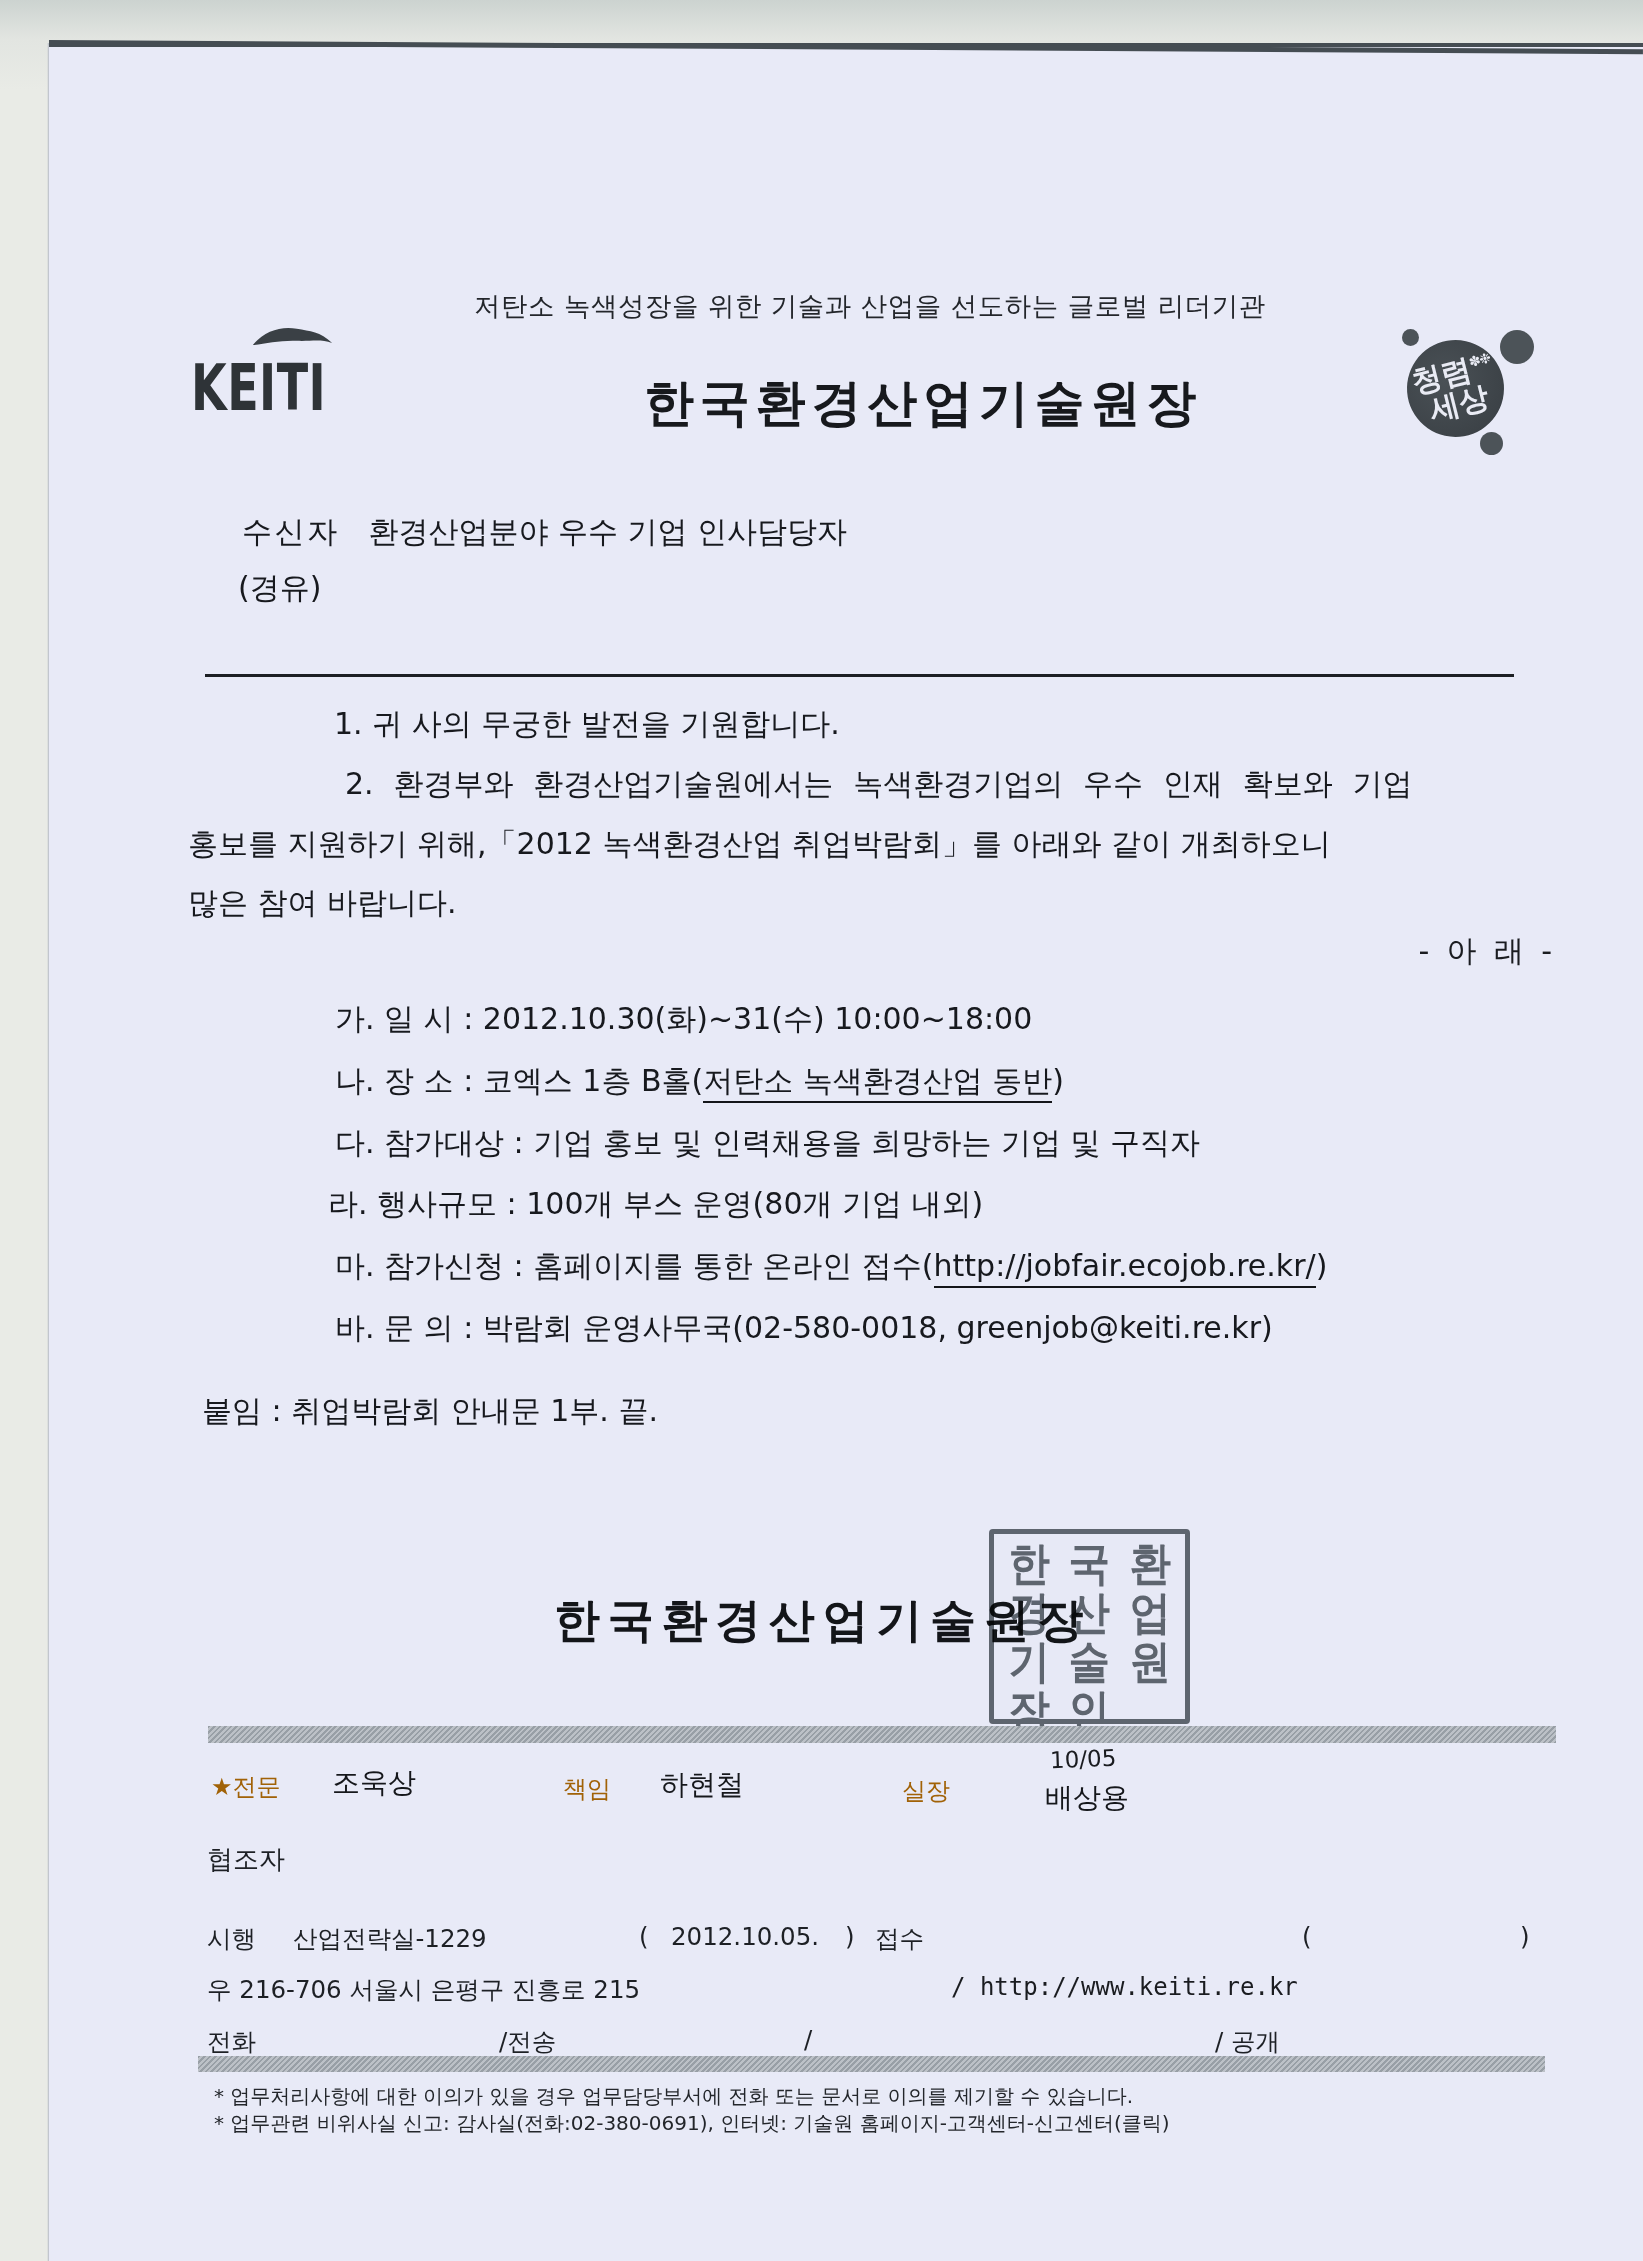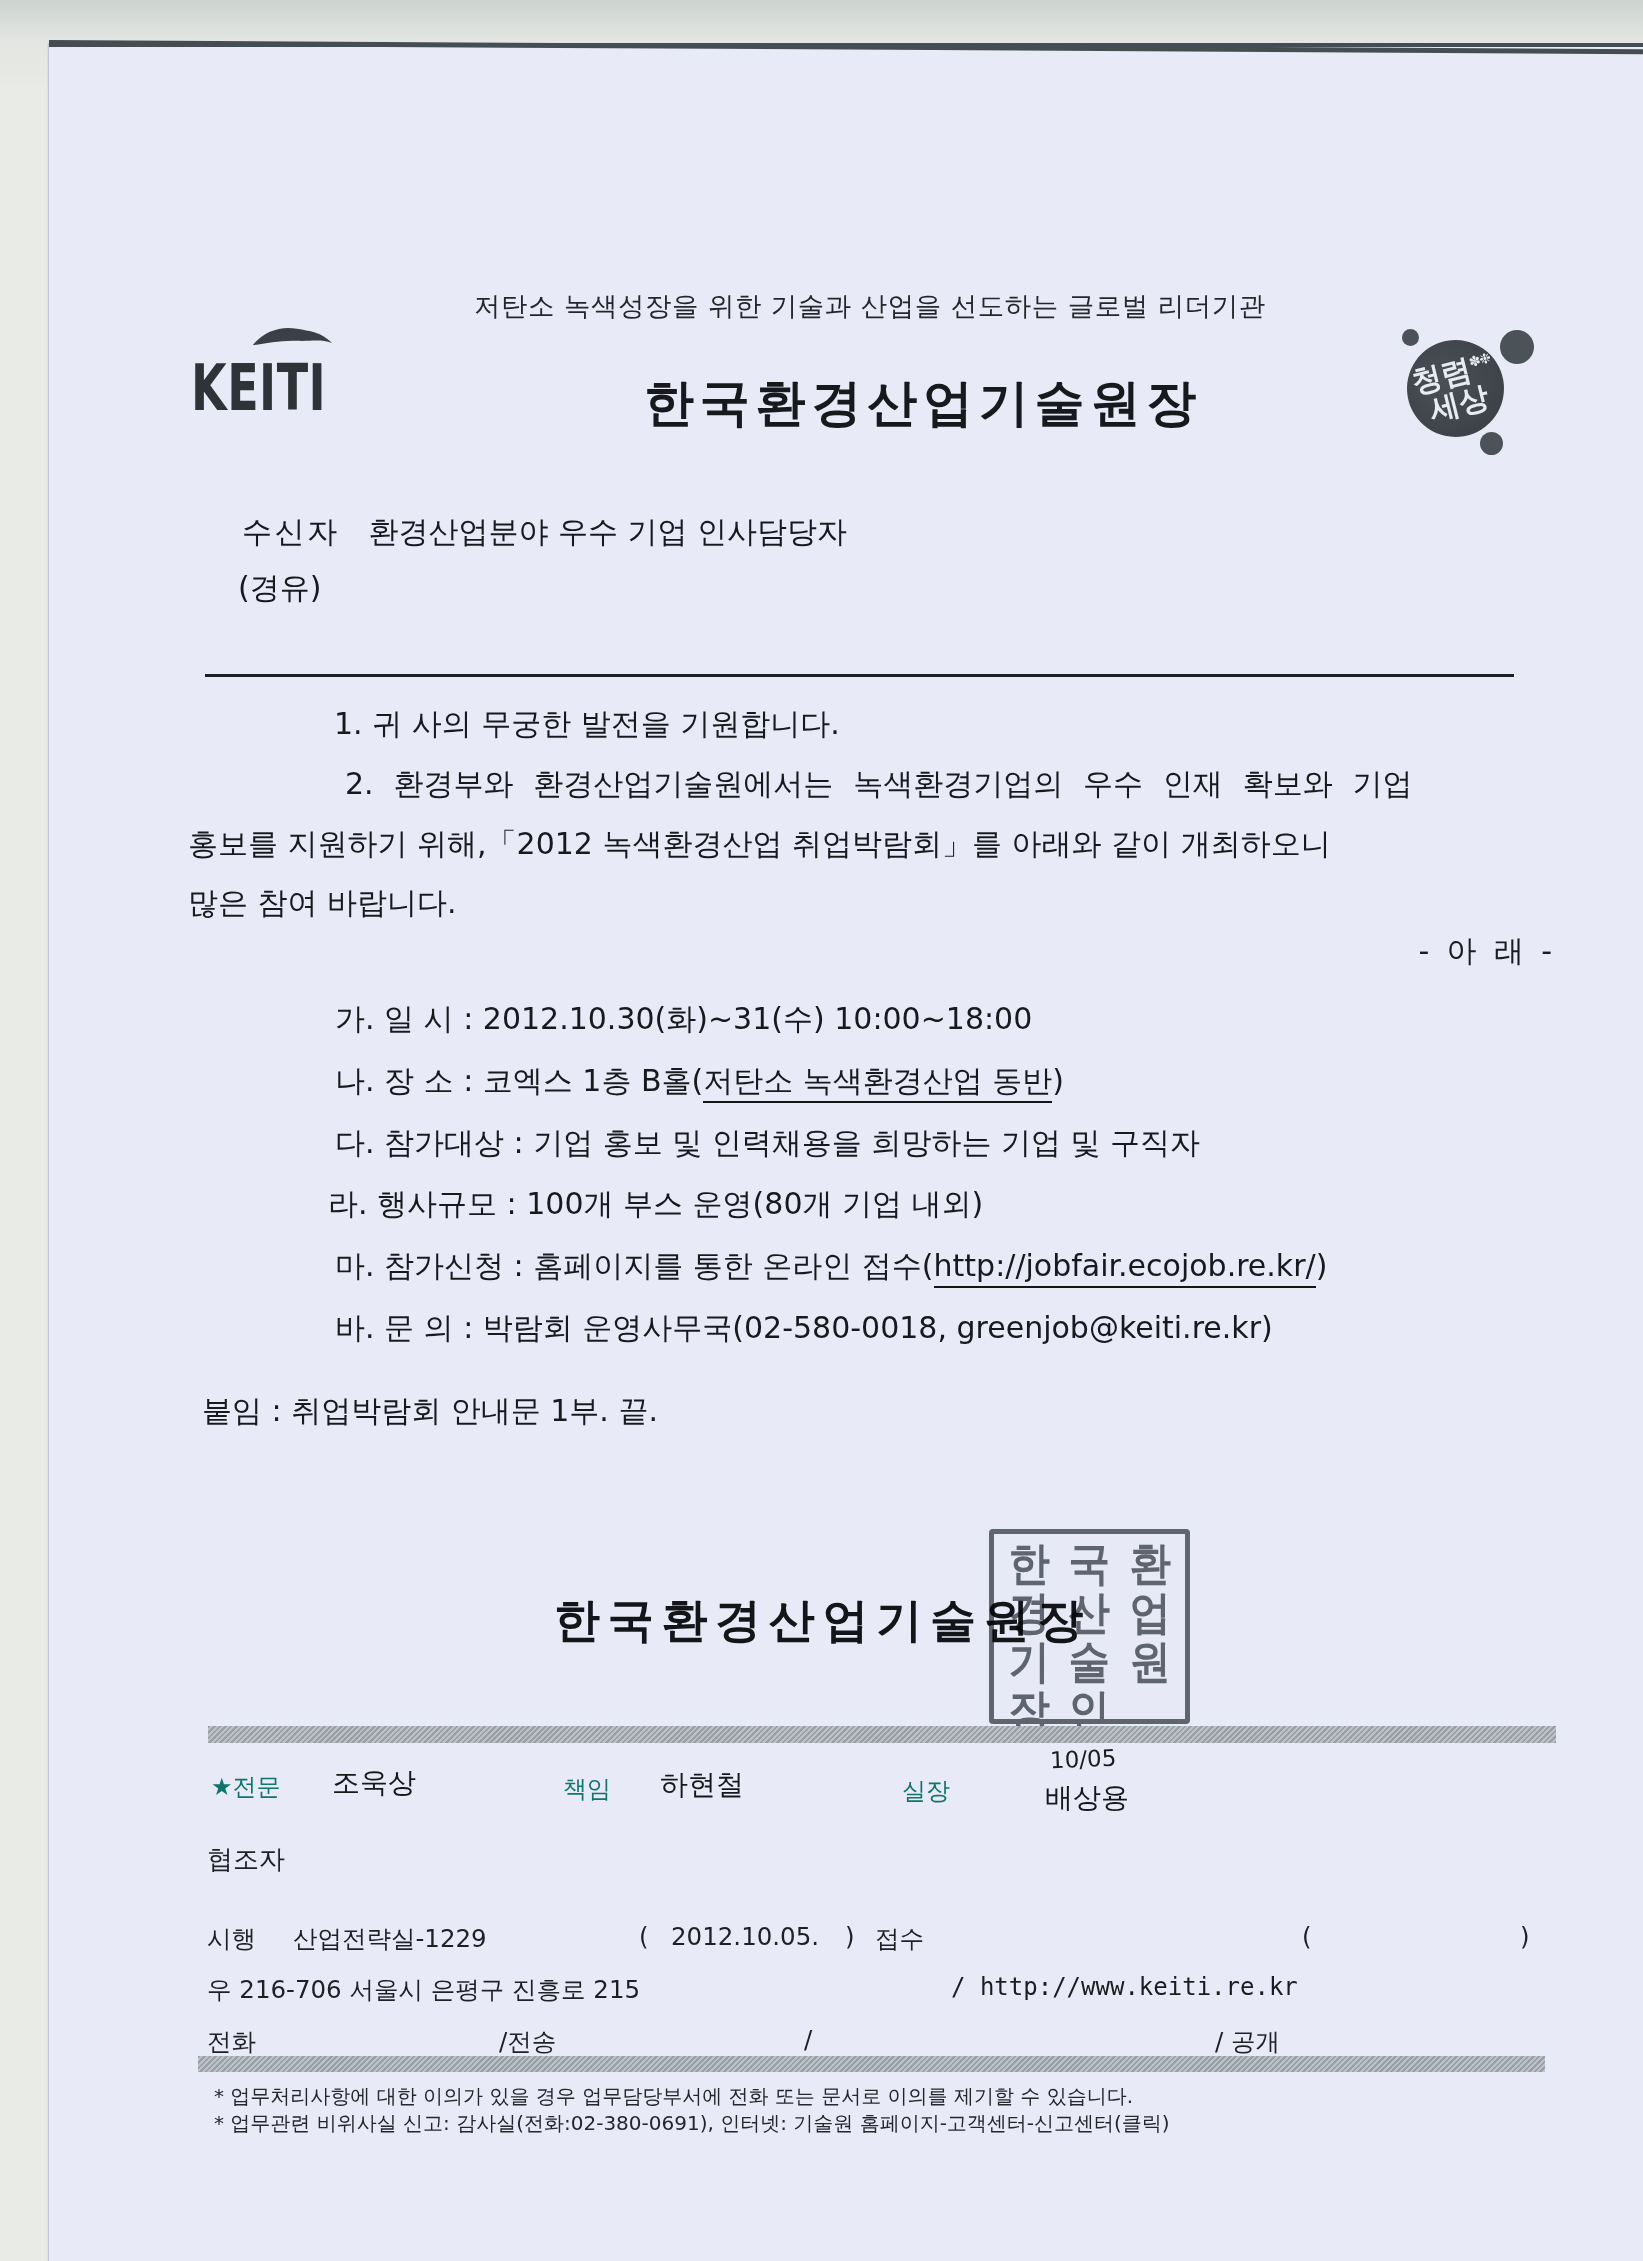--- a/index.html
+++ b/index.html
@@ -57,21 +57,21 @@
   }
   .seal span{
     font-family:"DejaVu Serif","Liberation Serif",serif;
     font-weight:700;font-size:36px;color:#5a6167;
     display:flex;align-items:center;justify-content:center;
     transform:scale(1.15,1.25);
   }
   
   .gbar{position:absolute;
     background:repeating-linear-gradient(135deg,#989fa6 0 1.9px,#bcc1c7 1.9px 3.9px);}
-  .ap-label{font-size:24px;color:#0f766e;}
+  .ap-label{font-size:24px;color:#a16207;}
   .ap-name{font-size:28px;font-weight:400;color:#15171b;}
   .f38{font-size:24.5px;color:#1d2025;}
   .mono{font-family:"DejaVu Sans Mono","Liberation Mono",monospace;font-size:24px;}
   .fn{font-size:20px;color:#23262b;}
 </style>
 </head>
 <body>
 
 <div id="screen">
 

